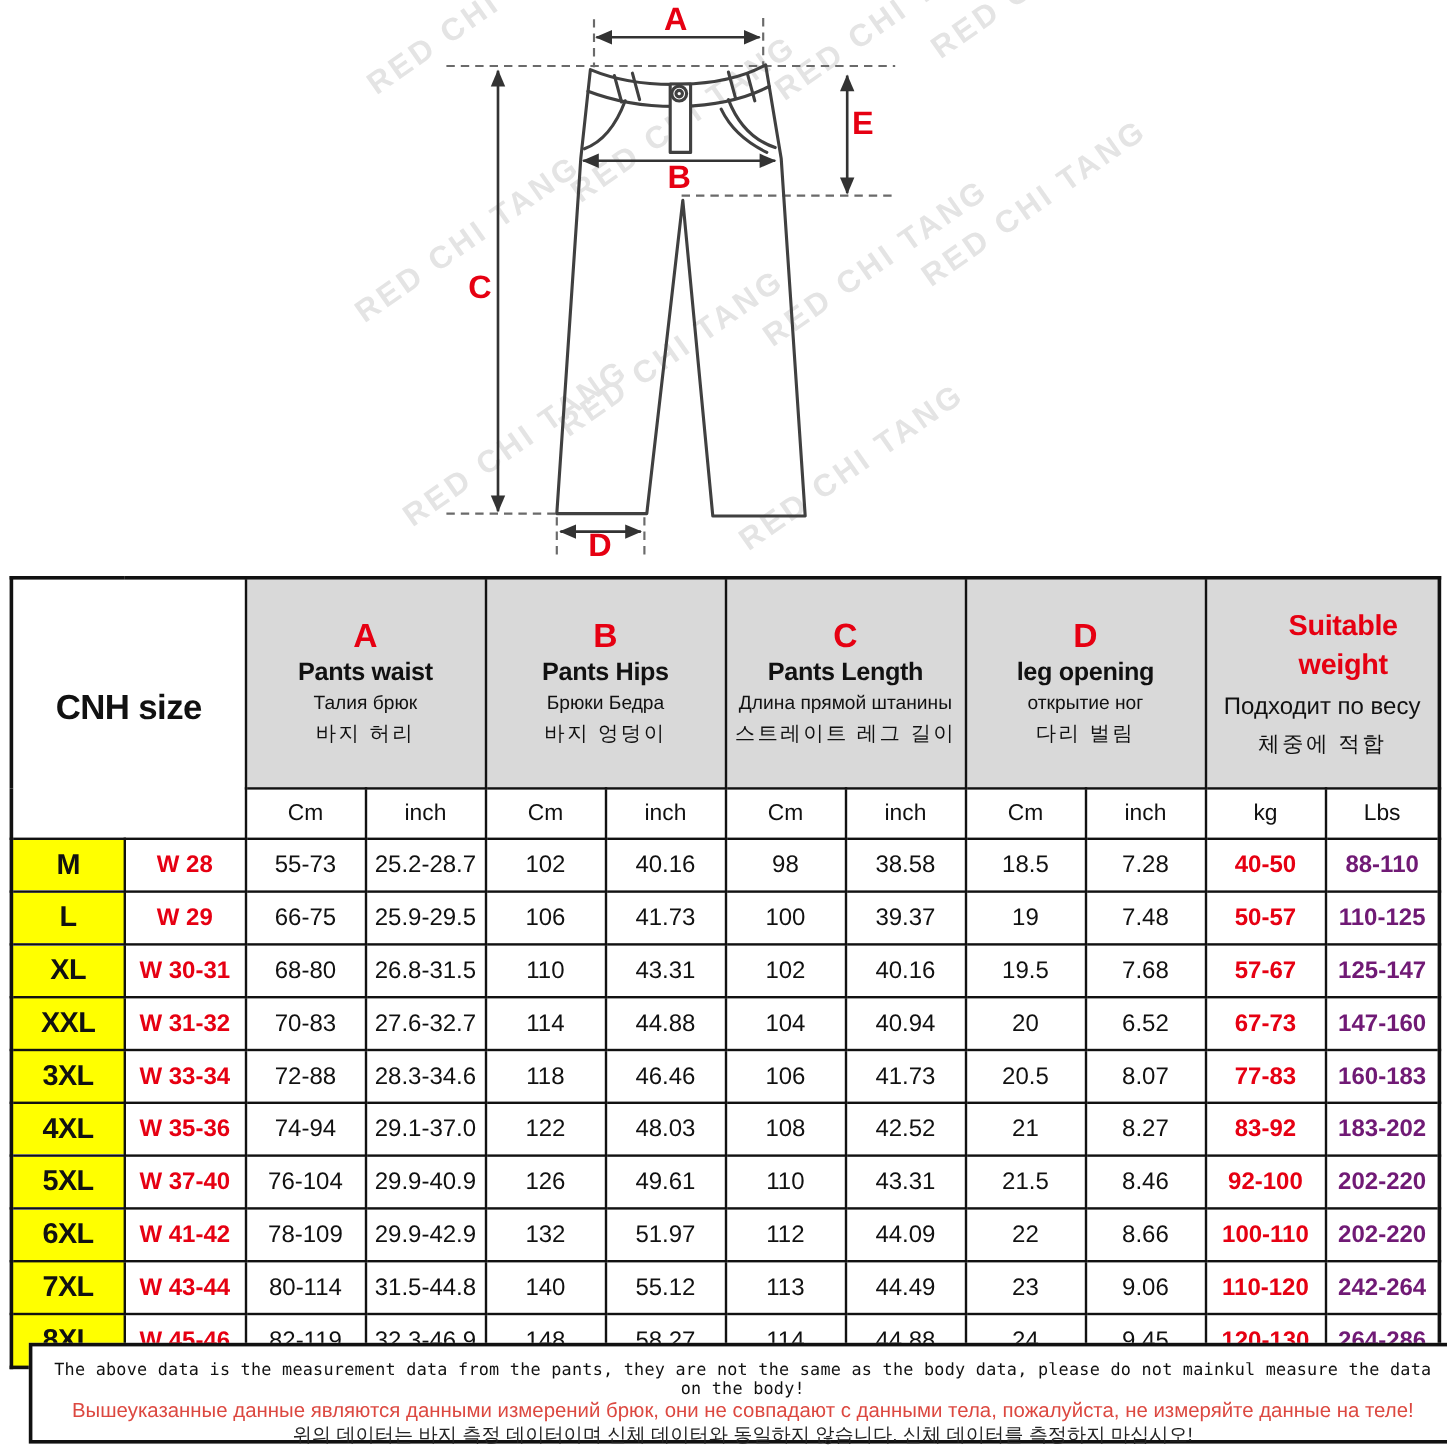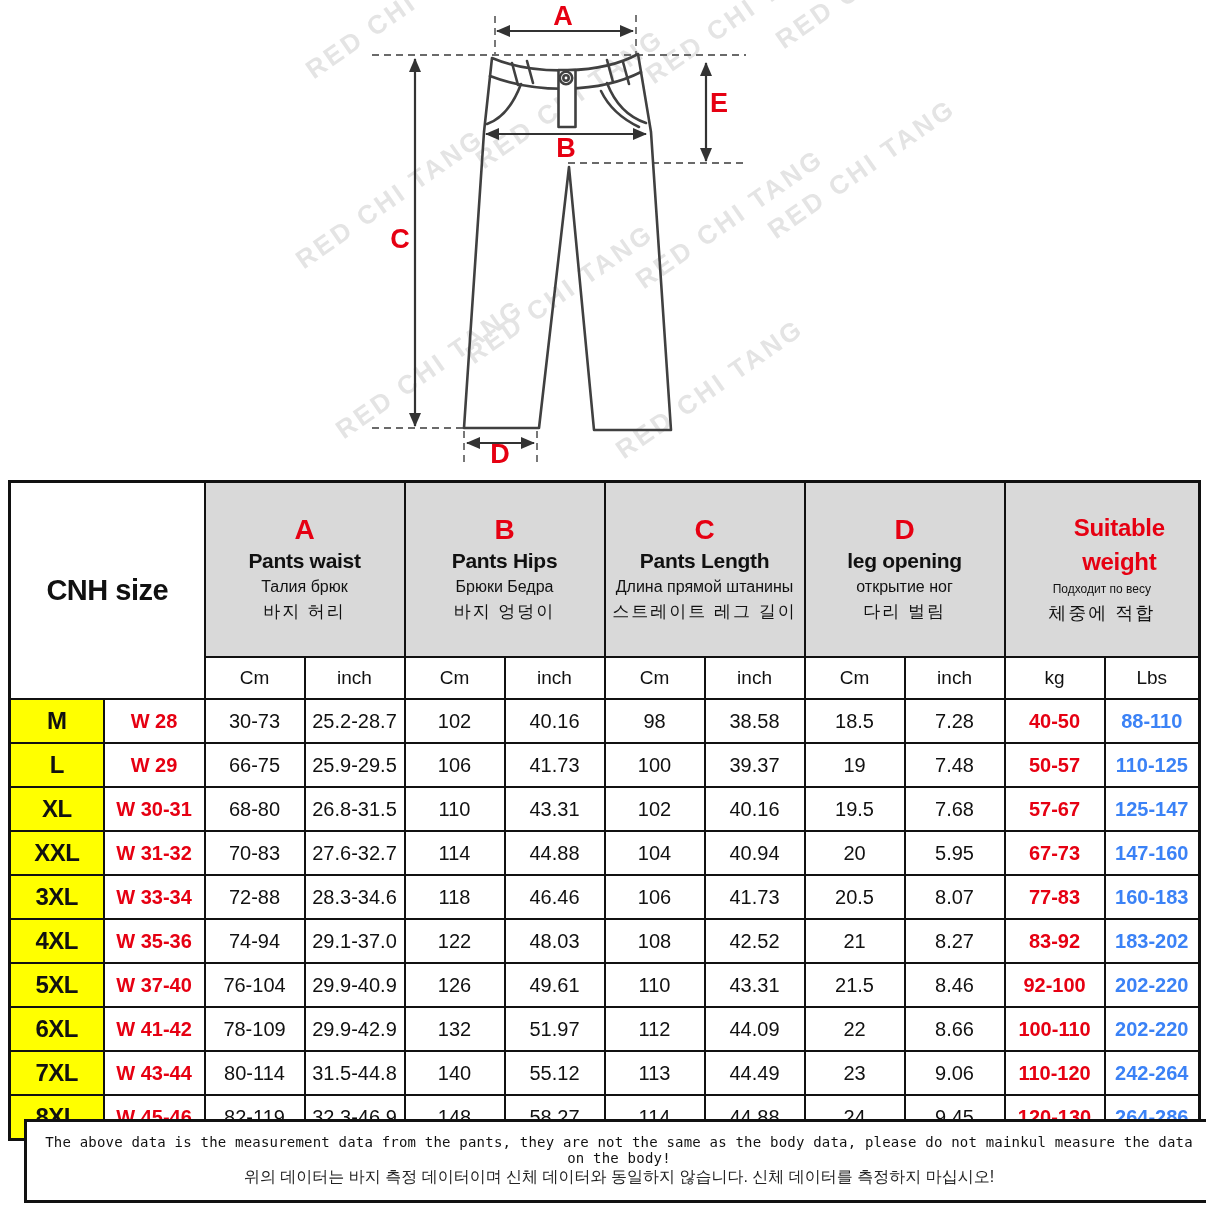--- a/index.html
+++ b/index.html
@@ -16,28 +16,28 @@
   table.size-table{position:absolute;left:8px;top:480px;width:1190px;border-collapse:collapse;
       table-layout:fixed;background:#fff;border:3px solid #111;}
   .size-table th,.size-table td{border:2px solid #111;padding:0;text-align:center;vertical-align:middle;overflow:hidden;}
   .corner-cell{background:#fff;font-size:29px;font-weight:bold;letter-spacing:-0.5px;}
   .col-head{background:#d9d9d9;height:173px;font-weight:normal;}
   .col-head .letter{color:#e60012;font-size:28px;font-weight:bold;line-height:1.15;}
   .col-head .en{font-size:21px;font-weight:bold;letter-spacing:-0.3px;line-height:1.35;}
   .col-head .ru{font-size:16px;line-height:1.5;}
   .col-head .ko{font-size:17px;line-height:1.5;letter-spacing:2px;}
   .col-head.weight .en{color:#e60012;font-size:24px;line-height:1.4;padding-left:35px;}
-  .col-head.weight .ru{font-size:12px;line-height:1.7;}
+  .col-head.weight .ru{font-size:20px;line-height:1.7;}
   .col-head.weight .ko{font-size:18px;line-height:1.6;letter-spacing:2px;}
   .unit-row td{height:40px;font-size:19px;background:#fff;margin-left:45px;}
   tbody td{height:42px;font-size:20px;background:#fff;}
   td.c-size{background:#ffff00;font-size:24px;font-weight:bold;letter-spacing:-0.5px;}
   td.c-w{color:#e60012;font-weight:bold;border-radius:21px;}
   td.c-kg{color:#e60012;font-weight:bold;}
-  td.c-lbs{color:#3b82f6;font-weight:bold;}
+  td.c-lbs{color:#701a75;font-weight:bold;}
 
   
   .footer-note{position:absolute;left:24px;top:1119px;width:1190px;height:84px;box-sizing:border-box;
       border:3px solid #111;background:#fff;display:flex;flex-direction:column;justify-content:space-evenly;
       text-align:center;padding:12px 6px;}
   .footer-en{font-family:"DejaVu Sans Mono","Liberation Mono",monospace;font-size:14px;letter-spacing:0.2px;color:#111;}
   .footer-ru{font-size:17px;color:#dc4840;}
   .footer-ko{font-size:16px;color:#222;}
 </style>
 </head>
@@ -163,21 +163,21 @@
       <td>Cm</td>
       <td>inch</td>
       <td>kg</td>
       <td>Lbs</td>
     </tr>
   </thead>
   <tbody>
       <tr>
         <td class="c-size">M</td>
         <td class="c-w">W 28</td>
-        <td class="c-num">30-73</td>
+        <td class="c-num">55-73</td>
         <td class="c-num">25.2-28.7</td>
         <td class="c-num">102</td>
         <td class="c-num">40.16</td>
         <td class="c-num">98</td>
         <td class="c-num">38.58</td>
         <td class="c-num">18.5</td>
         <td class="c-num">7.28</td>
         <td class="c-kg">40-50</td>
         <td class="c-lbs">88-110</td>
       </tr>
@@ -212,21 +212,21 @@
       <tr>
         <td class="c-size">XXL</td>
         <td class="c-w">W 31-32</td>
         <td class="c-num">70-83</td>
         <td class="c-num">27.6-32.7</td>
         <td class="c-num">114</td>
         <td class="c-num">44.88</td>
         <td class="c-num">104</td>
         <td class="c-num">40.94</td>
         <td class="c-num">20</td>
-        <td class="c-num">5.95</td>
+        <td class="c-num">6.52</td>
         <td class="c-kg">67-73</td>
         <td class="c-lbs">147-160</td>
       </tr>
       <tr>
         <td class="c-size">3XL</td>
         <td class="c-w">W 33-34</td>
         <td class="c-num">72-88</td>
         <td class="c-num">28.3-34.6</td>
         <td class="c-num">118</td>
         <td class="c-num">46.46</td>
@@ -305,14 +305,15 @@
         <td class="c-num">24</td>
         <td class="c-num">9.45</td>
         <td class="c-kg">120-130</td>
         <td class="c-lbs">264-286</td>
       </tr>
     </tbody>
 </table>
 
 <div class="footer-note">
   <div class="footer-en">The above data is the measurement data from the pants, they are not the same as the body data, please do not mainkul measure the data on the body!</div>
+  <div class="footer-ru">Вышеуказанные данные являются данными измерений брюк, они не совпадают с данными тела, пожалуйста, не измеряйте данные на теле!</div>
   <div class="footer-ko">위의 데이터는 바지 측정 데이터이며 신체 데이터와 동일하지 않습니다. 신체 데이터를 측정하지 마십시오!</div>
 </div>
 
 </body></html>

